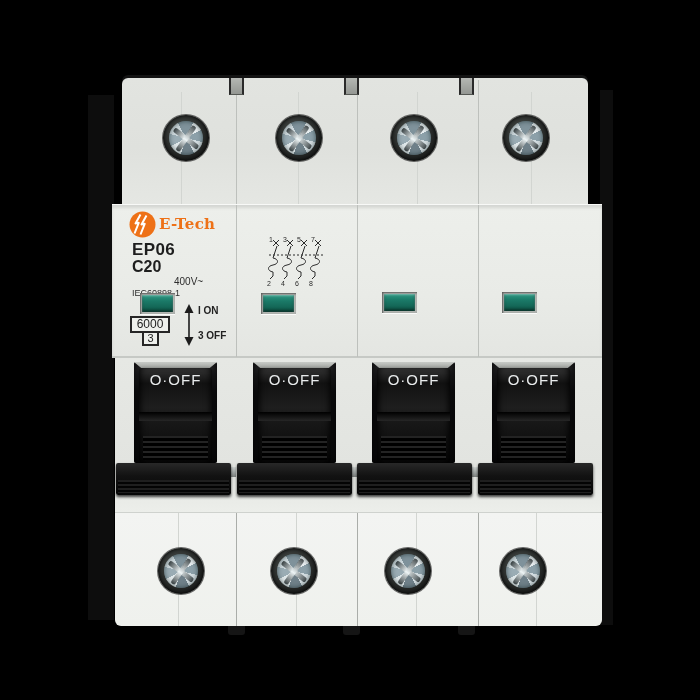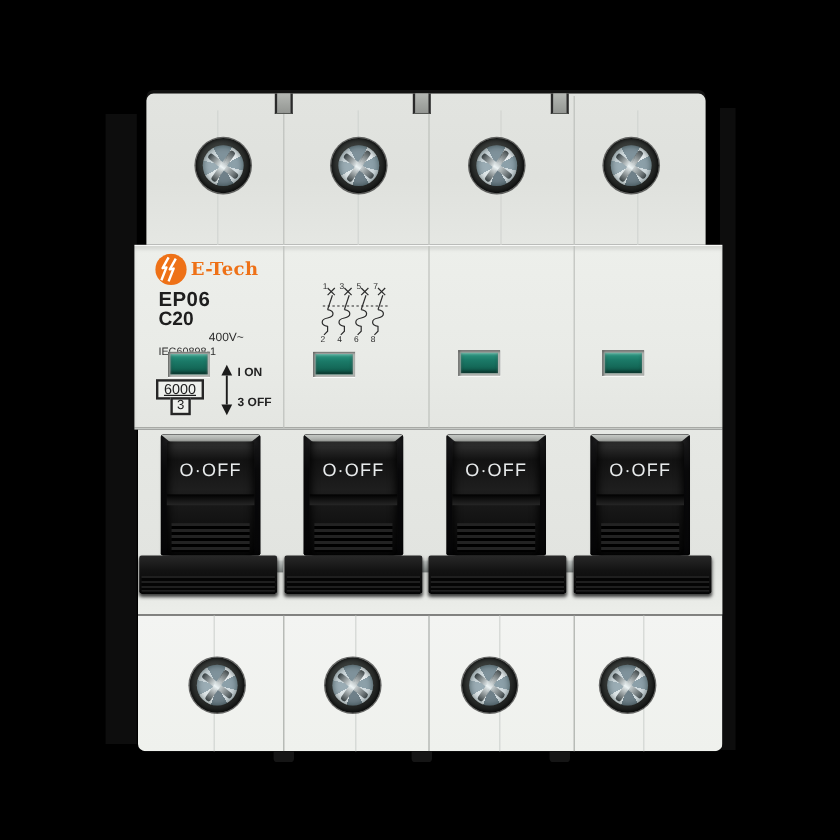--- a/index.html
+++ b/index.html
@@ -52,21 +52,21 @@
   .voltage{position:absolute;left:132px;top:277px;font:10px/1 "Liberation Sans",sans-serif;color:#2d2d2d;margin-left:42px;}
   .standard{position:absolute;left:132px;top:289px;font:9px/1 "Liberation Sans",sans-serif;color:#2d2d2d;}
 
   .window{position:absolute;width:35px;height:21px;background:#b2b5b1;padding:2px;
           box-shadow:inset 1px 1px 2px rgba(0,0,0,.5), 0 1px 0 rgba(255,255,255,.8);}
   .glass{width:100%;height:100%;
          background:linear-gradient(180deg,#2f9983 0%,#1b7a68 35%,#0e5849 100%);
          box-shadow:inset 0 1px 2px rgba(255,255,255,.35), inset 0 -2px 3px rgba(0,0,0,.45);}
 
   .cap-box{position:absolute;left:130px;top:316px;width:40px;height:17px;border:2px solid #262626;
-           background:#eef0ec;font:12px/13px "Liberation Sans",sans-serif;color:#1c1c1c;text-align:center;text-decoration:underline;}
+           background:#eef0ec;font:12px/13px "Liberation Sans",sans-serif;color:#1c1c1c;text-align:center;}
   .class-box{position:absolute;left:142px;top:331px;width:17px;height:15px;border:2px solid #262626;
            background:#eef0ec;font:11px/11px "Liberation Sans",sans-serif;color:#1c1c1c;text-align:center;}
   .on-label{position:absolute;left:198px;top:306px;font:bold 10px/1 "Liberation Sans",sans-serif;color:#222;}
   .off-label{position:absolute;left:198px;top:331px;font:bold 10px/1 "Liberation Sans",sans-serif;color:#222;}
   .arrow-svg{position:absolute;left:182px;top:303px;}
 
   
   .diagram{position:absolute;left:266px;top:233px;width:62px;height:58px;}
   .dnum{position:absolute;font:7px/1 "Liberation Sans",sans-serif;color:#2a2a2a;}
 
@@ -74,21 +74,21 @@
   .recess{position:absolute;top:362px;width:83px;height:101px;border-radius:2px;
           background:linear-gradient(180deg,#2c2c2e 0%,#101012 30%,#0a0a0c 100%);
           box-shadow:inset 0 0 10px #000;}
   .recess::before{content:"";position:absolute;left:0;right:0;top:0;height:11px;
           background:linear-gradient(#c7cac6,#8b8e8a);
           clip-path:polygon(0 0,100% 0,84% 100%,16% 100%);}
   .handle{position:absolute;top:368px;width:73px;height:95px;border-radius:2px 2px 4px 4px;
           background:linear-gradient(180deg,#343434 0%,#121212 16%,#1e1e1e 42%,#060606 100%);
           box-shadow:inset 5px 0 7px -4px #000, inset -5px 0 7px -4px #000, 0 2px 5px rgba(0,0,0,.7);
           color:#e8ebec;text-align:center;font:15px/1 "Liberation Sans",sans-serif;
-          padding-top:17px;letter-spacing:1px;}
+          padding-top:4px;letter-spacing:1px;}
   .handle::before{content:"";position:absolute;left:0;right:0;top:44px;height:9px;
           background:linear-gradient(180deg,#000,#262626);}
   .handle::after{content:"";position:absolute;left:4px;right:4px;bottom:3px;height:24px;
           background:repeating-linear-gradient(180deg,#232323 0 2px,#000 2px 5px);}
   .tiebar{position:absolute;top:463px;width:115px;height:32px;border-radius:2px;
           background:linear-gradient(180deg,#282828 0%,#121212 40%,#050505 100%);
           box-shadow:0 2px 3px rgba(0,0,0,.75);}
   .tiebar::after{content:"";position:absolute;left:2px;right:2px;bottom:2px;height:13px;
           background:repeating-linear-gradient(180deg,#1f1f1f 0 2px,#040404 2px 4px);}
   .pin{position:absolute;top:467px;width:8px;height:10px;

